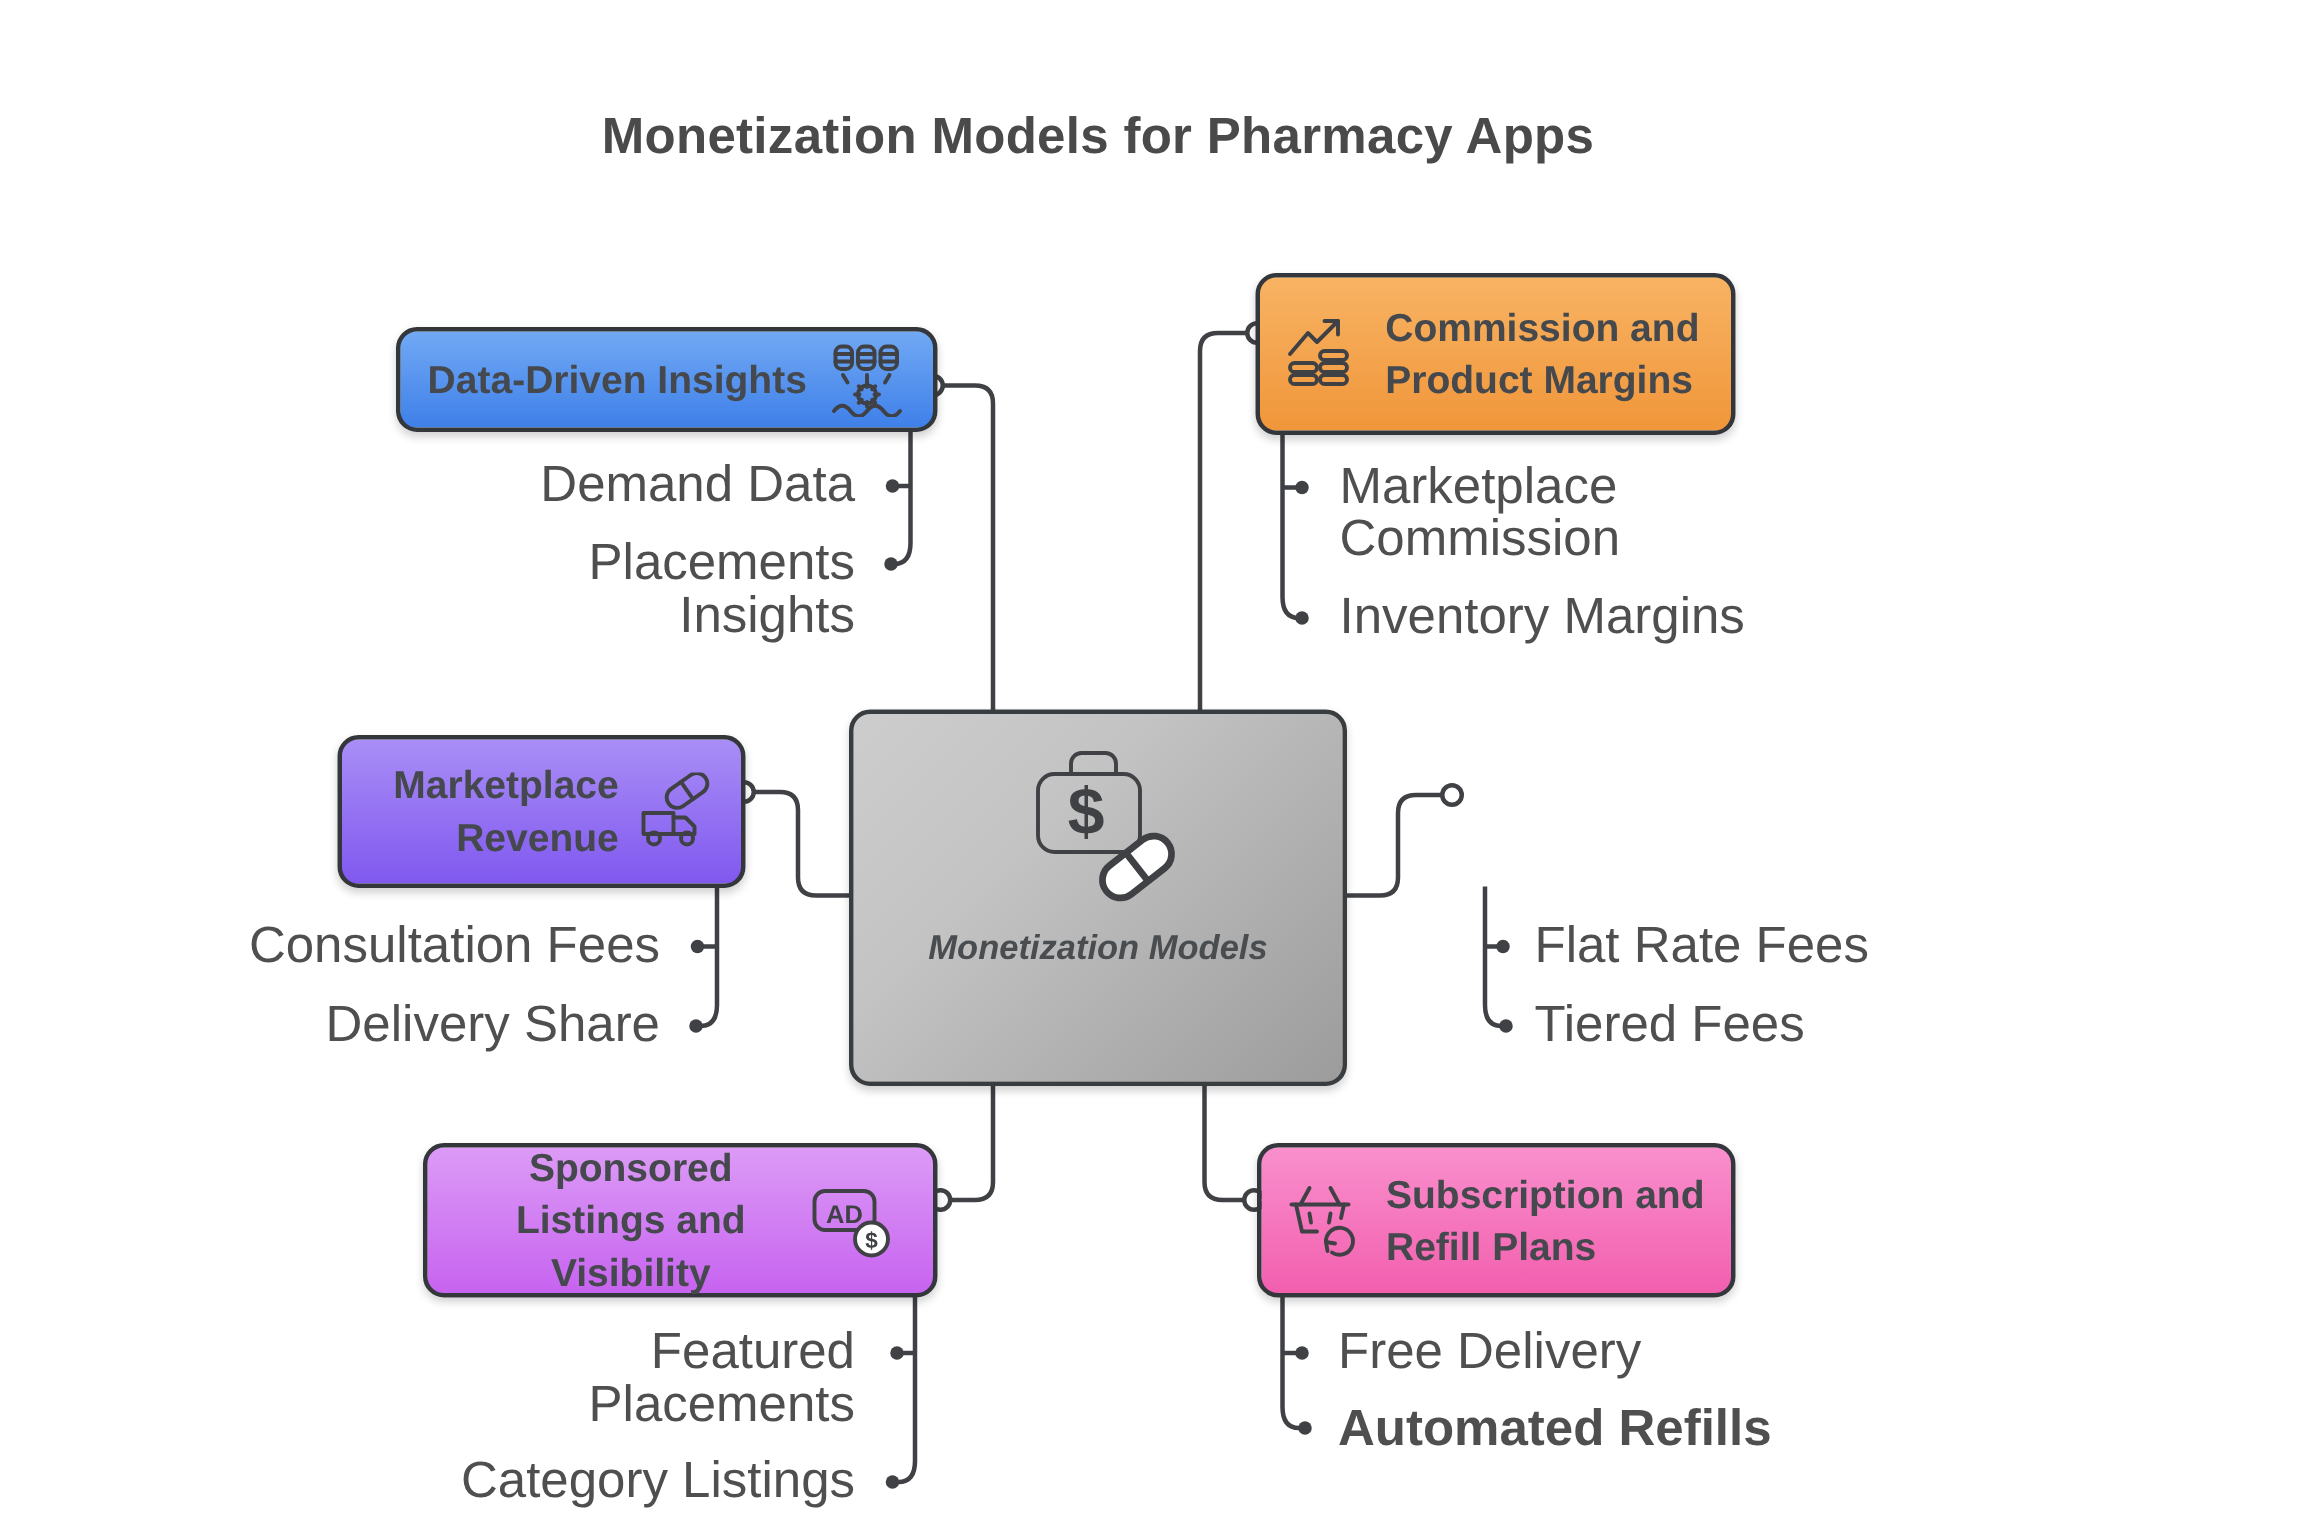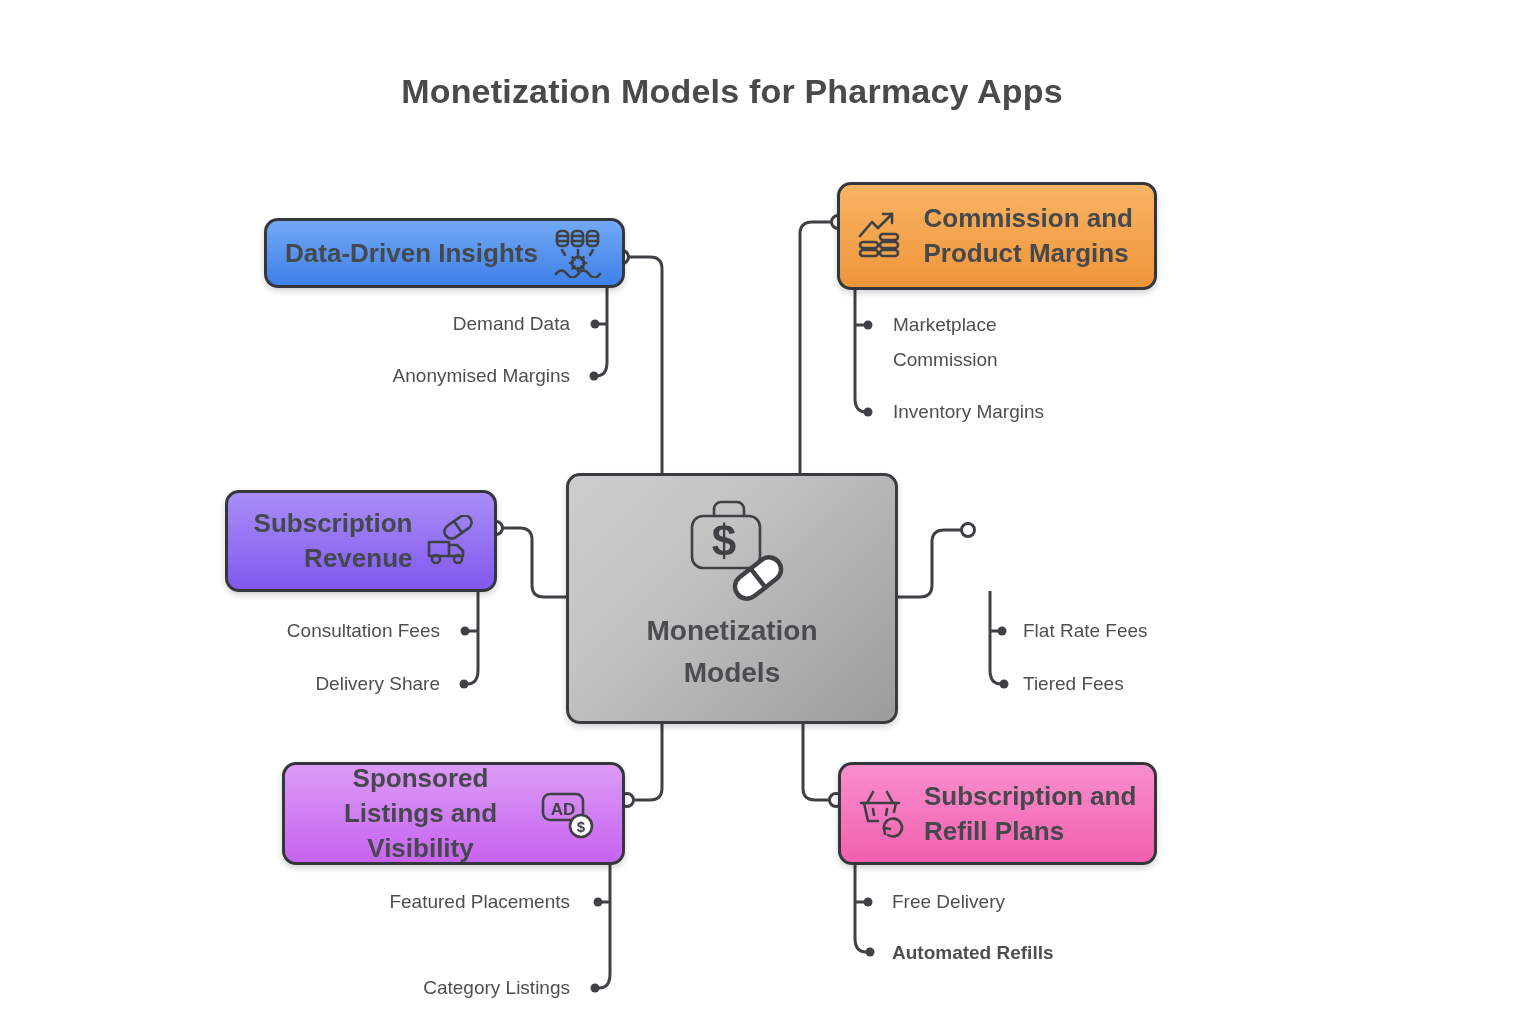--- a/index.html
+++ b/index.html
@@ -25,31 +25,31 @@
   .grad-purple  { background:linear-gradient(180deg,#a98ef6 0%,#8058ef 100%); }
   .grad-red     { background:linear-gradient(180deg,#fa938c 0%,#f3635d 100%); }
   .grad-orchid  { background:linear-gradient(180deg,#dc9bf6 0%,#c763f0 100%); }
   .grad-pink    { background:linear-gradient(180deg,#f98fcd 0%,#f25fae 100%); }
   .node-central {
     left:566px; top:473px; width:332px; height:251px;
     background:linear-gradient(135deg,#cdcdcd 0%,#c3c3c3 35%,#9c9c9c 100%);
     border-color:#3a3d40; flex-direction:column; justify-content:flex-start;
     padding-top:18px; gap:6px;
   }
-  .central-label { font-size:28px; font-weight:bold; color:#4a4d50; text-align:center; line-height:42px; }
+  .central-label { font-size:23px; font-weight:bold; color:#4a4d50; text-align:center; line-height:42px;font-style:italic; }
   .node-data         { left:264px; top:218px;  width:361px; height:70px;  gap:14px; padding:0 16px; }
   .node-commission   { left:837px; top:182px;  width:320px; height:108px; gap:14px; padding:0 14px; }
   .node-telemedicine { left:225px; top:490px;  width:272px; height:102px; gap:12px; padding:0 16px; }
   .node-telemedicine .node-label { text-align:right; }
   .node-delivery     { left:968px; top:490px;  width:330px; height:102px; gap:16px; padding:0 18px; }
   .node-sponsored    { left:282px; top:762px;  width:343px; height:103px; gap:10px; padding:0 26px; }
   .node-sponsored .node-label { text-align:center; }
   .node-subscription { left:838px; top:762px;  width:319px; height:103px; gap:14px; padding:0 14px; }
   .child {
-    position:absolute; z-index:2; font-size:19px; color:#4f4f4f; line-height:35px;
+    position:absolute; z-index:2; font-size:34px; color:#4f4f4f; line-height:35px;
   }
   .child.r { text-align:right; }
   .child.l { text-align:left; }
   .ic { stroke:#3f4145; fill:none; stroke-width:2.6; stroke-linecap:round; stroke-linejoin:round; }
 </style>
 </head>
 <body>
 
 <div class="canvas">
 
@@ -153,21 +153,21 @@
           <rect x="24" y="24" width="18" height="6" rx="3"></rect>
           <rect x="24" y="32" width="18" height="6" rx="3"></rect>
           <rect x="24" y="40" width="18" height="6" rx="3"></rect>
         </g>
       </svg>
     </span>
     <div class="node-label" style="width:215px;">Commission and Product Margins</div>
   </div>
 
   <div class="node node-telemedicine grad-purple">
-    <div class="node-label" style="width:165px;">Subscription Revenue</div>
+    <div class="node-label" style="width:165px;">Marketplace Revenue</div>
     <span class="node-icon">
       <svg width="50" height="52" viewBox="0 0 50 52">
         <g class="ic">
           <g transform="rotate(-35 33 12)">
             <rect x="18" y="5" width="30" height="14" rx="7"></rect>
             <line x1="33" y1="5" x2="33" y2="19"></line>
           </g>
           <path d="M4 27 h20 v14 h-20 z"></path>
           <path d="M24 30 h8 l6 6 v5 h-14"></path>
           <circle cx="11" cy="44" r="4"></circle>
@@ -203,21 +203,21 @@
           <path d="M17 21 l1 6 M31 21 l-1 6"></path>
           <path d="M28 40 a9 9 0 1 1 4 7"></path>
           <path d="M29 46 l-1 -6 l6 1"></path>
         </g>
       </svg>
     </span>
     <div class="node-label" style="width:215px;">Subscription and Refill Plans</div>
   </div>
 
   <div class="child r" style="right:966px; top:306px;">Demand Data</div>
-  <div class="child r" style="right:966px; top:358px; width:195px;">Anonymised Margins</div>
+  <div class="child r" style="right:966px; top:358px; width:195px;">Placements Insights</div>
 
   <div class="child l" style="left:893px; top:307px; width:205px;">Marketplace Commission</div>
   <div class="child l" style="left:893px; top:394px;">Inventory Margins</div>
 
   <div class="child r" style="right:1096px; top:613px;">Consultation Fees</div>
   <div class="child r" style="right:1096px; top:666px;">Delivery Share</div>
 
   <div class="child l" style="left:1023px; top:613px;">Flat Rate Fees</div>
   <div class="child l" style="left:1023px; top:666px;">Tiered Fees</div>
 

